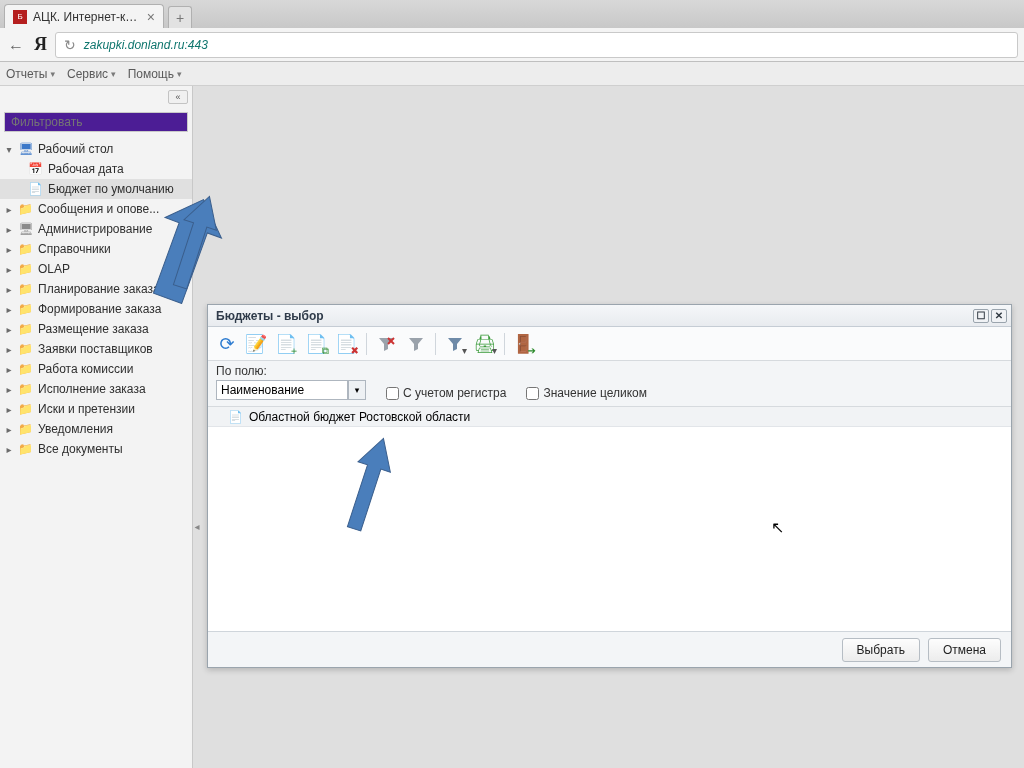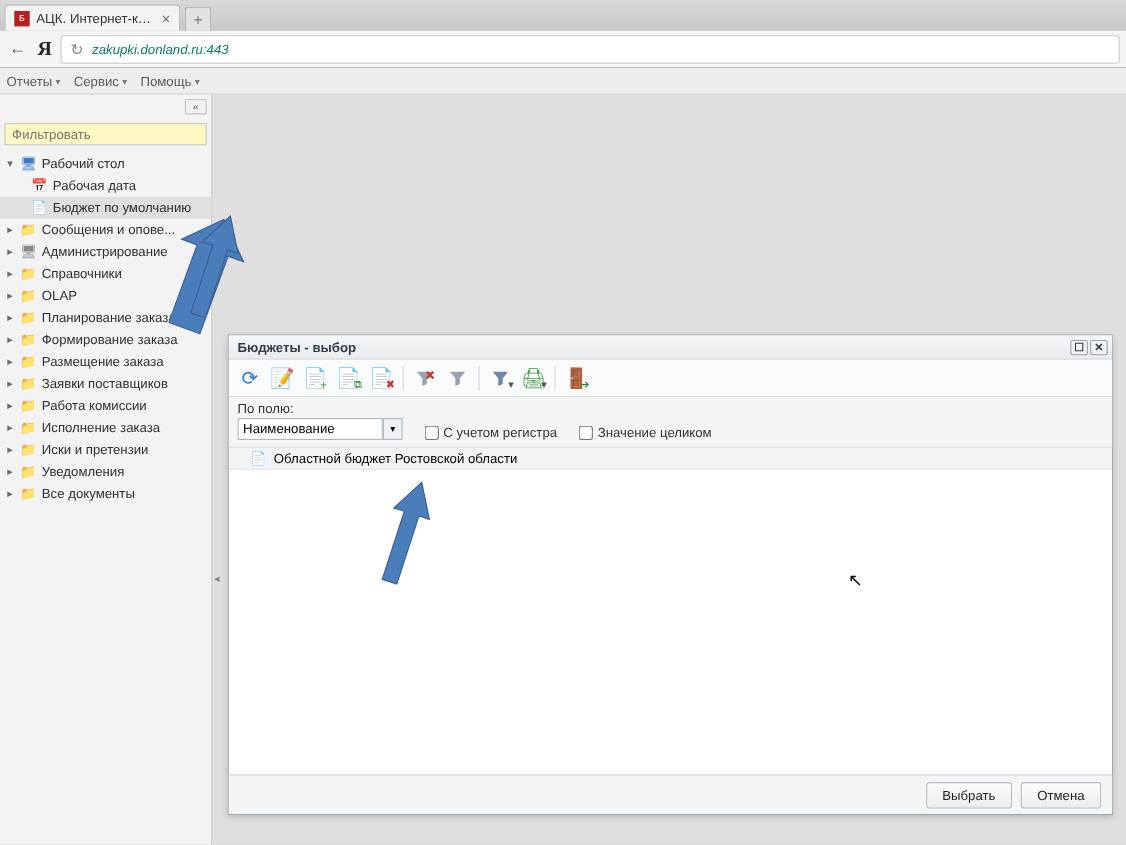--- a/index.html
+++ b/index.html
@@ -20,36 +20,36 @@
   .lock { color:#8a8a8a; font-size:14px; }
   
   .menubar { height: 24px; background:#ededed; border-bottom:1px solid #cfcfcf; display:flex; align-items:center; padding:0 6px; gap:12px; color:#5a5a5a; }
   .menubar .menu { cursor:pointer; display:flex; align-items:center; gap:3px; }
   .caret { font-size:9px; color:#7a7a7a; }
   
   .main { display:flex; height: calc(768px - 28px - 34px - 24px); }
   .sidebar { width: 193px; background:#f3f3f3; border-right:1px solid #c8c8c8; position:relative; }
   .collapse-btn { position:absolute; right:4px; top:4px; width:20px; height:14px; background:#f0f0f0; border:1px solid #c3c3c3; border-radius:2px; display:flex; align-items:center; justify-content:center; font-size:9px; color:#555; cursor:pointer; }
   .filter { margin-top:22px; padding:4px; }
-  .filter input { width:100%; height:20px; border:1px solid #c9c9c9; background:#fef9c3; padding:0 6px; font-size:12px; color:#888; }
+  .filter input { width:100%; height:20px; border:1px solid #c9c9c9; background:#4c1d95; padding:0 6px; font-size:12px; color:#888; }
   .tree { margin-top:3px; user-select:none; }
   .tree-item { display:flex; align-items:center; height:20px; padding-left:4px; gap:4px; color:#2f2f2f; cursor:pointer; white-space:nowrap; overflow:hidden; }
   .tree-item.selected { background:#e0e0e0; }
   .tree-child { padding-left:28px; }
   .expander { width:10px; display:inline-flex; justify-content:center; color:#6b6b6b; font-size:10px; }
   .ticon { width:16px; height:16px; display:inline-flex; align-items:center; justify-content:center; font-size:12px; }
   .folder { color:#d9b24a; }
   .desk { color:#3b78c9; }
   .doc { color:#5aa5e0; }
   .db { color:#8a8a8a; }
   .content { flex:1; background:#dfdfdf; position:relative; }
   
   .splitter { position:absolute; left:0; top:420px; width:8px; height:40px; display:flex; align-items:center; justify-content:center; color:#888; font-size:10px; cursor:col-resize; }
   
-  .dialog { position:absolute; left:14px; top:218px; width:805px; height:437px; background:#fff; border:1px solid #9aa4ad; box-shadow:0 2px 6px rgba(0,0,0,0.2); display:flex; flex-direction:column; }
+  .dialog { position:absolute; left:14px; top:218px; width:805px; height:364px; background:#fff; border:1px solid #9aa4ad; box-shadow:0 2px 6px rgba(0,0,0,0.2); display:flex; flex-direction:column; }
   .dlg-header { height:22px; background:linear-gradient(#f5f7f9,#e8ebef); border-bottom:1px solid #c5ccd4; display:flex; align-items:center; justify-content:space-between; padding:0 4px 0 8px; color:#2f3b4a; font-weight:bold; }
   .dlg-hbtns { display:flex; gap:2px; }
   .dlg-hbtn { width:16px; height:14px; border:1px solid #9aa4ad; background:#f0f2f5; display:flex; align-items:center; justify-content:center; font-size:10px; color:#303942; cursor:pointer; border-radius:2px; }
   .dlg-toolbar { height:34px; border-bottom:1px solid #d6dade; background:#fafbfc; display:flex; align-items:center; gap:4px; padding:0 6px; }
   .tbtn { width:26px; height:26px; display:flex; align-items:center; justify-content:center; border-radius:2px; cursor:pointer; font-size:18px; position:relative; }
   .tsep { width:1px; height:22px; background:#d0d6dc; margin:0 2px; }
   .tbtn .mini { position:absolute; right:1px; bottom:1px; font-size:10px; line-height:1; }
   .dlg-search { background:#f3f5f7; border-bottom:1px solid #d6dade; padding:3px 8px 6px 8px; display:flex; gap:20px; align-items:flex-end; }
   .fld { display:flex; flex-direction:column; gap:2px; }
   .fld label { color:#333; }

